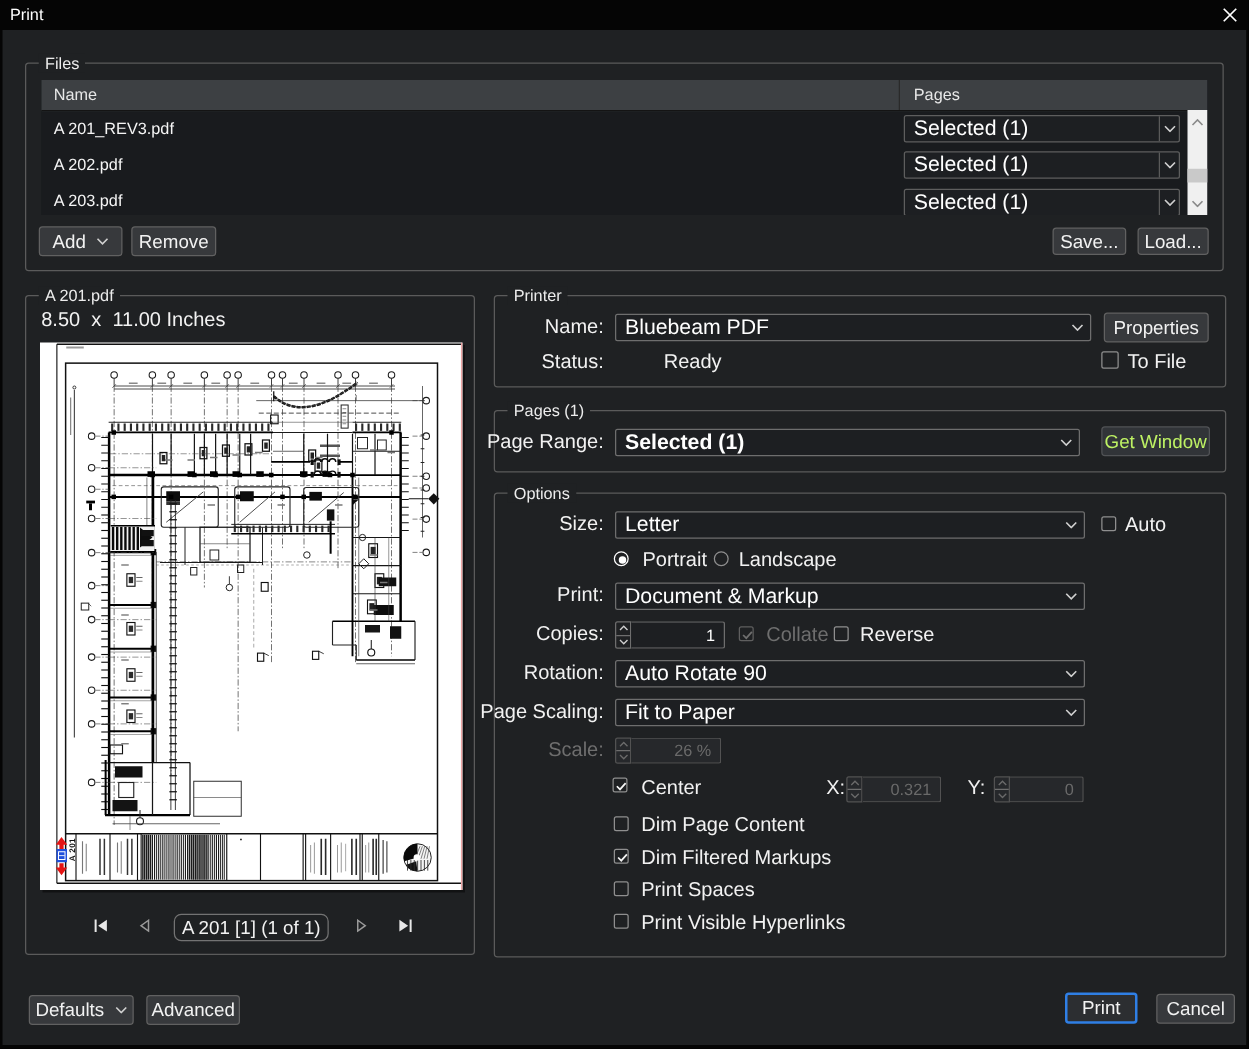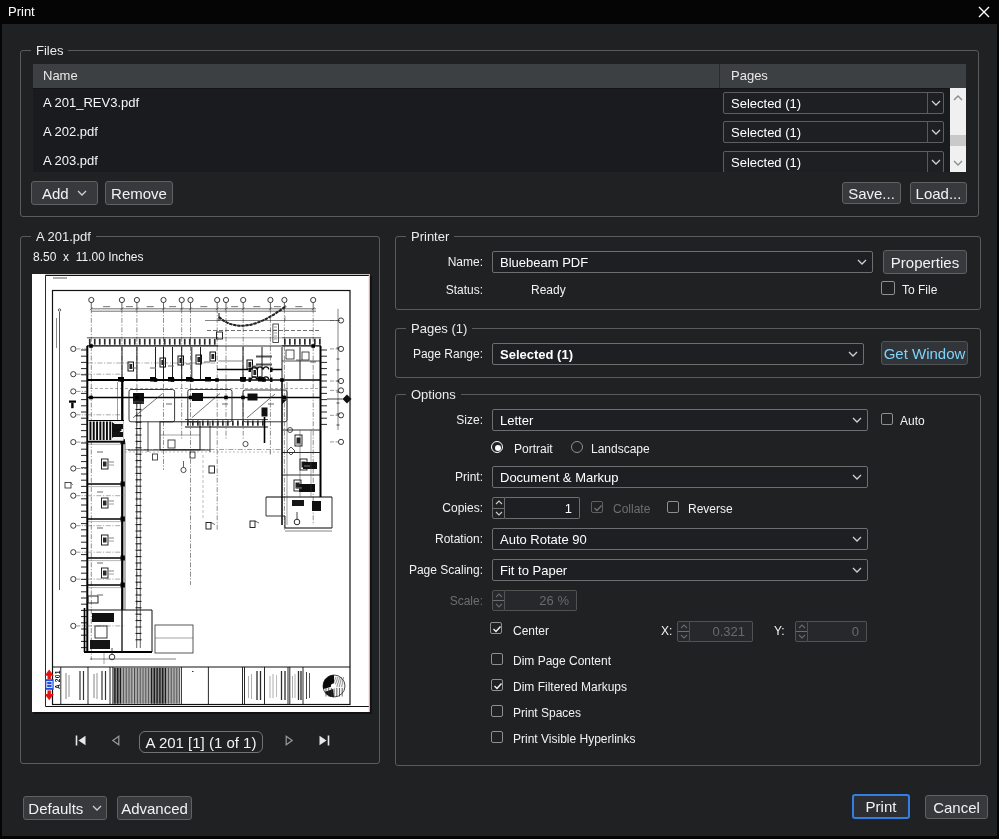--- a/index.html
+++ b/index.html
@@ -6,33 +6,33 @@
   html,body { width:999px; height:839px; background:#000; overflow:hidden; }
   body { font-family:"Liberation Sans", sans-serif; font-size:13px; color:#f2f2f2; }
   #win { position:absolute; left:0; top:0; width:999px; height:839px; background:#050505; }
   #titlebar { position:absolute; left:0; top:0; width:999px; height:24px; background:#050505; }
   #titlebar .t { position:absolute; left:8px; top:4px; font-size:13px; color:#fff; }
   #closex { position:absolute; right:9px; top:6px; width:12px; height:12px; }
   #body { position:absolute; left:2px; top:24px; width:995px; height:812px; background:#1f2123; }
   .group { position:absolute; border:1px solid #5b5b5b; border-radius:3px; }
   .glabel { position:absolute; top:-8px; left:10px; background:#1f2123; padding:0 5px; color:#ececec; font-size:13px; line-height:15px; white-space:nowrap; }
   .btn { position:absolute; background:#37393c; border:1px solid #616161; border-radius:3px; color:#f2f2f2; font-size:15px; display:flex; align-items:center; justify-content:center; white-space:nowrap; }
-  .btn.disabled { color:#7dd3fc; background:#313438; border-color:#515356; }
-  .combo { position:absolute; background:#1d1f22; border:1px solid #6e6e6e; border-radius:2px; color:#fff; font-size:13px; display:flex; align-items:center; }
+  .btn.disabled { color:#bef264; background:#313438; border-color:#515356; }
+  .combo { position:absolute; background:#1d1f22; border:1px solid #6e6e6e; border-radius:2px; color:#fff; font-size:17px; display:flex; align-items:center; }
   .combo .txt { padding-left:7px; flex:1; overflow:hidden; white-space:nowrap; }
   .combo .chev { width:20px; align-self:stretch; display:flex; align-items:center; justify-content:center; }
   .combo.lined .chev { border-left:1px solid #5a5a5a; width:16px; }
   .chevsvg { width:10px; height:6px; }
   .cb { position:absolute; width:12px; height:12px; border:1px solid #8f8f8f; border-radius:2px; background:transparent; }
   .cb.dis { border-color:#5f5f5f; }
   .cb svg { position:absolute; left:0px; top:0px; }
   .radio { position:absolute; width:12px; height:12px; border:1px solid #fff; border-radius:50%; }
   .radio.off { border-color:#8f8f8f; }
   .radio .dot { position:absolute; left:3px; top:3px; width:6px; height:6px; background:#fff; border-radius:50%; }
-  .lbl { position:absolute; white-space:nowrap; font-size:12px; color:#f2f2f2; line-height:14px; }
+  .lbl { position:absolute; white-space:nowrap; font-size:16px; color:#f2f2f2; line-height:14px; }
   .lbl.r { text-align:right; }
   .lbl.dim { color:#6e6e6e; }
   .spin { position:absolute; display:flex; }
   .spin .arr { width:13px; border:1px solid #6e6e6e; border-radius:2px 0 0 2px; display:flex; flex-direction:column; }
   .spin .arr div { flex:1; display:flex; align-items:center; justify-content:center; }
   .spin .arr div:first-child { border-bottom:1px solid #6e6e6e; }
   .spin .field { border:1px solid #6e6e6e; border-left:none; border-radius:0 2px 2px 0; background:#1d1f22; color:#fff; display:flex; align-items:center; justify-content:flex-end; padding-right:7px; }
   .spin.dis .arr, .spin.dis .field { border-color:#525252; color:#6a6a6a; background:#26282b; }
 </style>
 </head>

